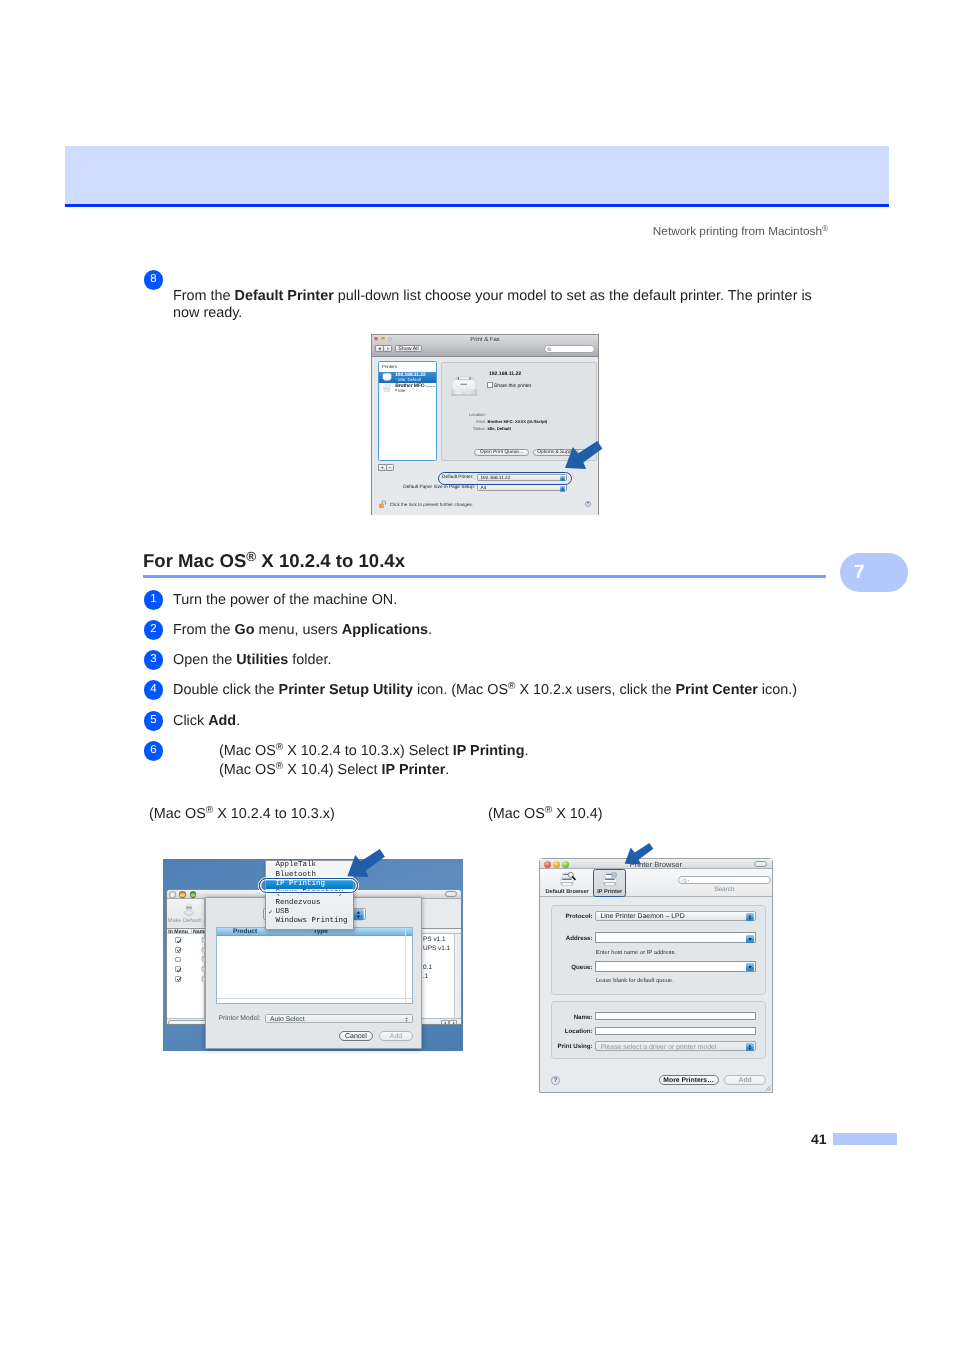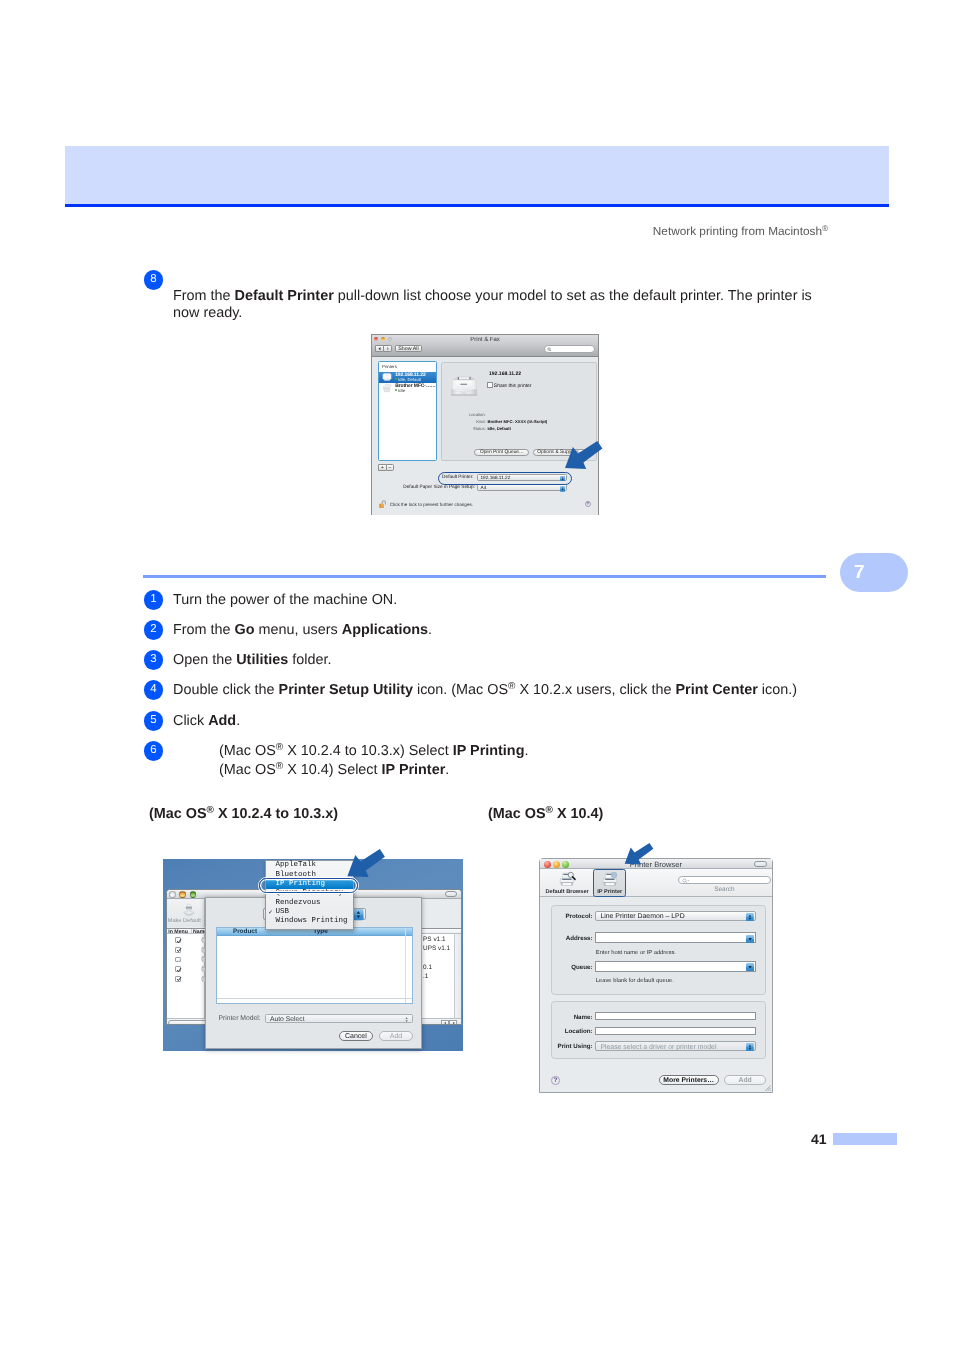--- a/index.html
+++ b/index.html
@@ -22,21 +22,21 @@
   
   .h2{position:absolute;left:143px;top:550px;font-size:18.6px;font-weight:bold;color:#231f20;white-space:nowrap;}
   .h2 sup{font-size:13.4px;vertical-align:baseline;position:relative;top:-5.8px;}
   .h2-rule{position:absolute;left:143px;top:575px;width:683px;height:3px;background:#7a9ffd;}
   .chap-tab{position:absolute;left:840px;top:553px;width:68px;height:39px;border-radius:19.5px;background:#b3c9fd;}
   .chap-tab span{position:absolute;left:14px;top:9px;font-size:19px;font-weight:bold;color:#fff;}
 
   
   .pg-num{position:absolute;left:811px;top:1131px;font-size:14px;font-weight:bold;color:#231f20;}
   .pg-bar{position:absolute;left:833px;top:1132.5px;width:64px;height:12px;background:#b3c9fd;}
-  .caption{position:absolute;font-size:14.4px;color:#231f20;white-space:nowrap;font-weight:bold;}
+  .caption{position:absolute;font-size:14.4px;color:#231f20;white-space:nowrap;}
   .caption sup{font-size:10px;vertical-align:baseline;position:relative;top:-4.6px;}
 
   
   .pf{position:absolute;left:371px;top:334px;width:228px;height:181px;
       font-family:"Liberation Sans",sans-serif;font-size:5.2px;color:#1a1a1a;overflow:visible;
       border:1px solid #8d8d8d;box-sizing:border-box;background:#e6e9eb;}
   .pf-tb{position:absolute;left:0;top:0;width:100%;height:22px;
          background:linear-gradient(#dcdde0,#c9cbce 45%,#a9acb0);border-bottom:1px solid #86898c;box-sizing:border-box;}
   .tl{position:absolute;top:2.2px;width:4.2px;height:4.2px;border-radius:50%;}
   .tl-r{left:2.2px;background:linear-gradient(#b53127,#e05c4b 30%,#f28d7e 75%,#f6b2a6);}
@@ -255,20 +255,21 @@
   </svg>
 <div class="page">
 
   <div class="hdr-band"></div>
   <div class="hdr-rule"></div>
   <div class="hdr-text"><span>Network printing from Macintosh</span><sup>®</sup></div>
 
   <div class="num" style="left:143.8px;top:270px;">8</div>
   <div class="step" style="left:173px;top:288px;width:648px;" id="step8text"><span>From the </span><b>Default Printer</b><span> pull-down list choose your model to set as the default printer. The printer is now ready.</span></div>
 
+  <div class="h2"><span>For Mac OS</span><sup>®</sup><span> X 10.2.4 to 10.4x</span></div>
   <div class="h2-rule"></div>
   <div class="chap-tab">
       <span>7</span>
     </div>
 
   <div id="steplist">
       <div class="num" style="left: 143.8px; top: 590px;">1</div>
       <div class="step" style="left: 173px; top: 592px; width: 700px;"><span>Turn the power of the machine ON.</span></div>
       <div class="num" style="left: 143.8px; top: 620px;">2</div>
       <div class="step" style="left: 173px; top: 622px; width: 700px;"><span>From the </span><b>Go</b><span> menu, users </span><b>Applications</b><span>.</span></div>

